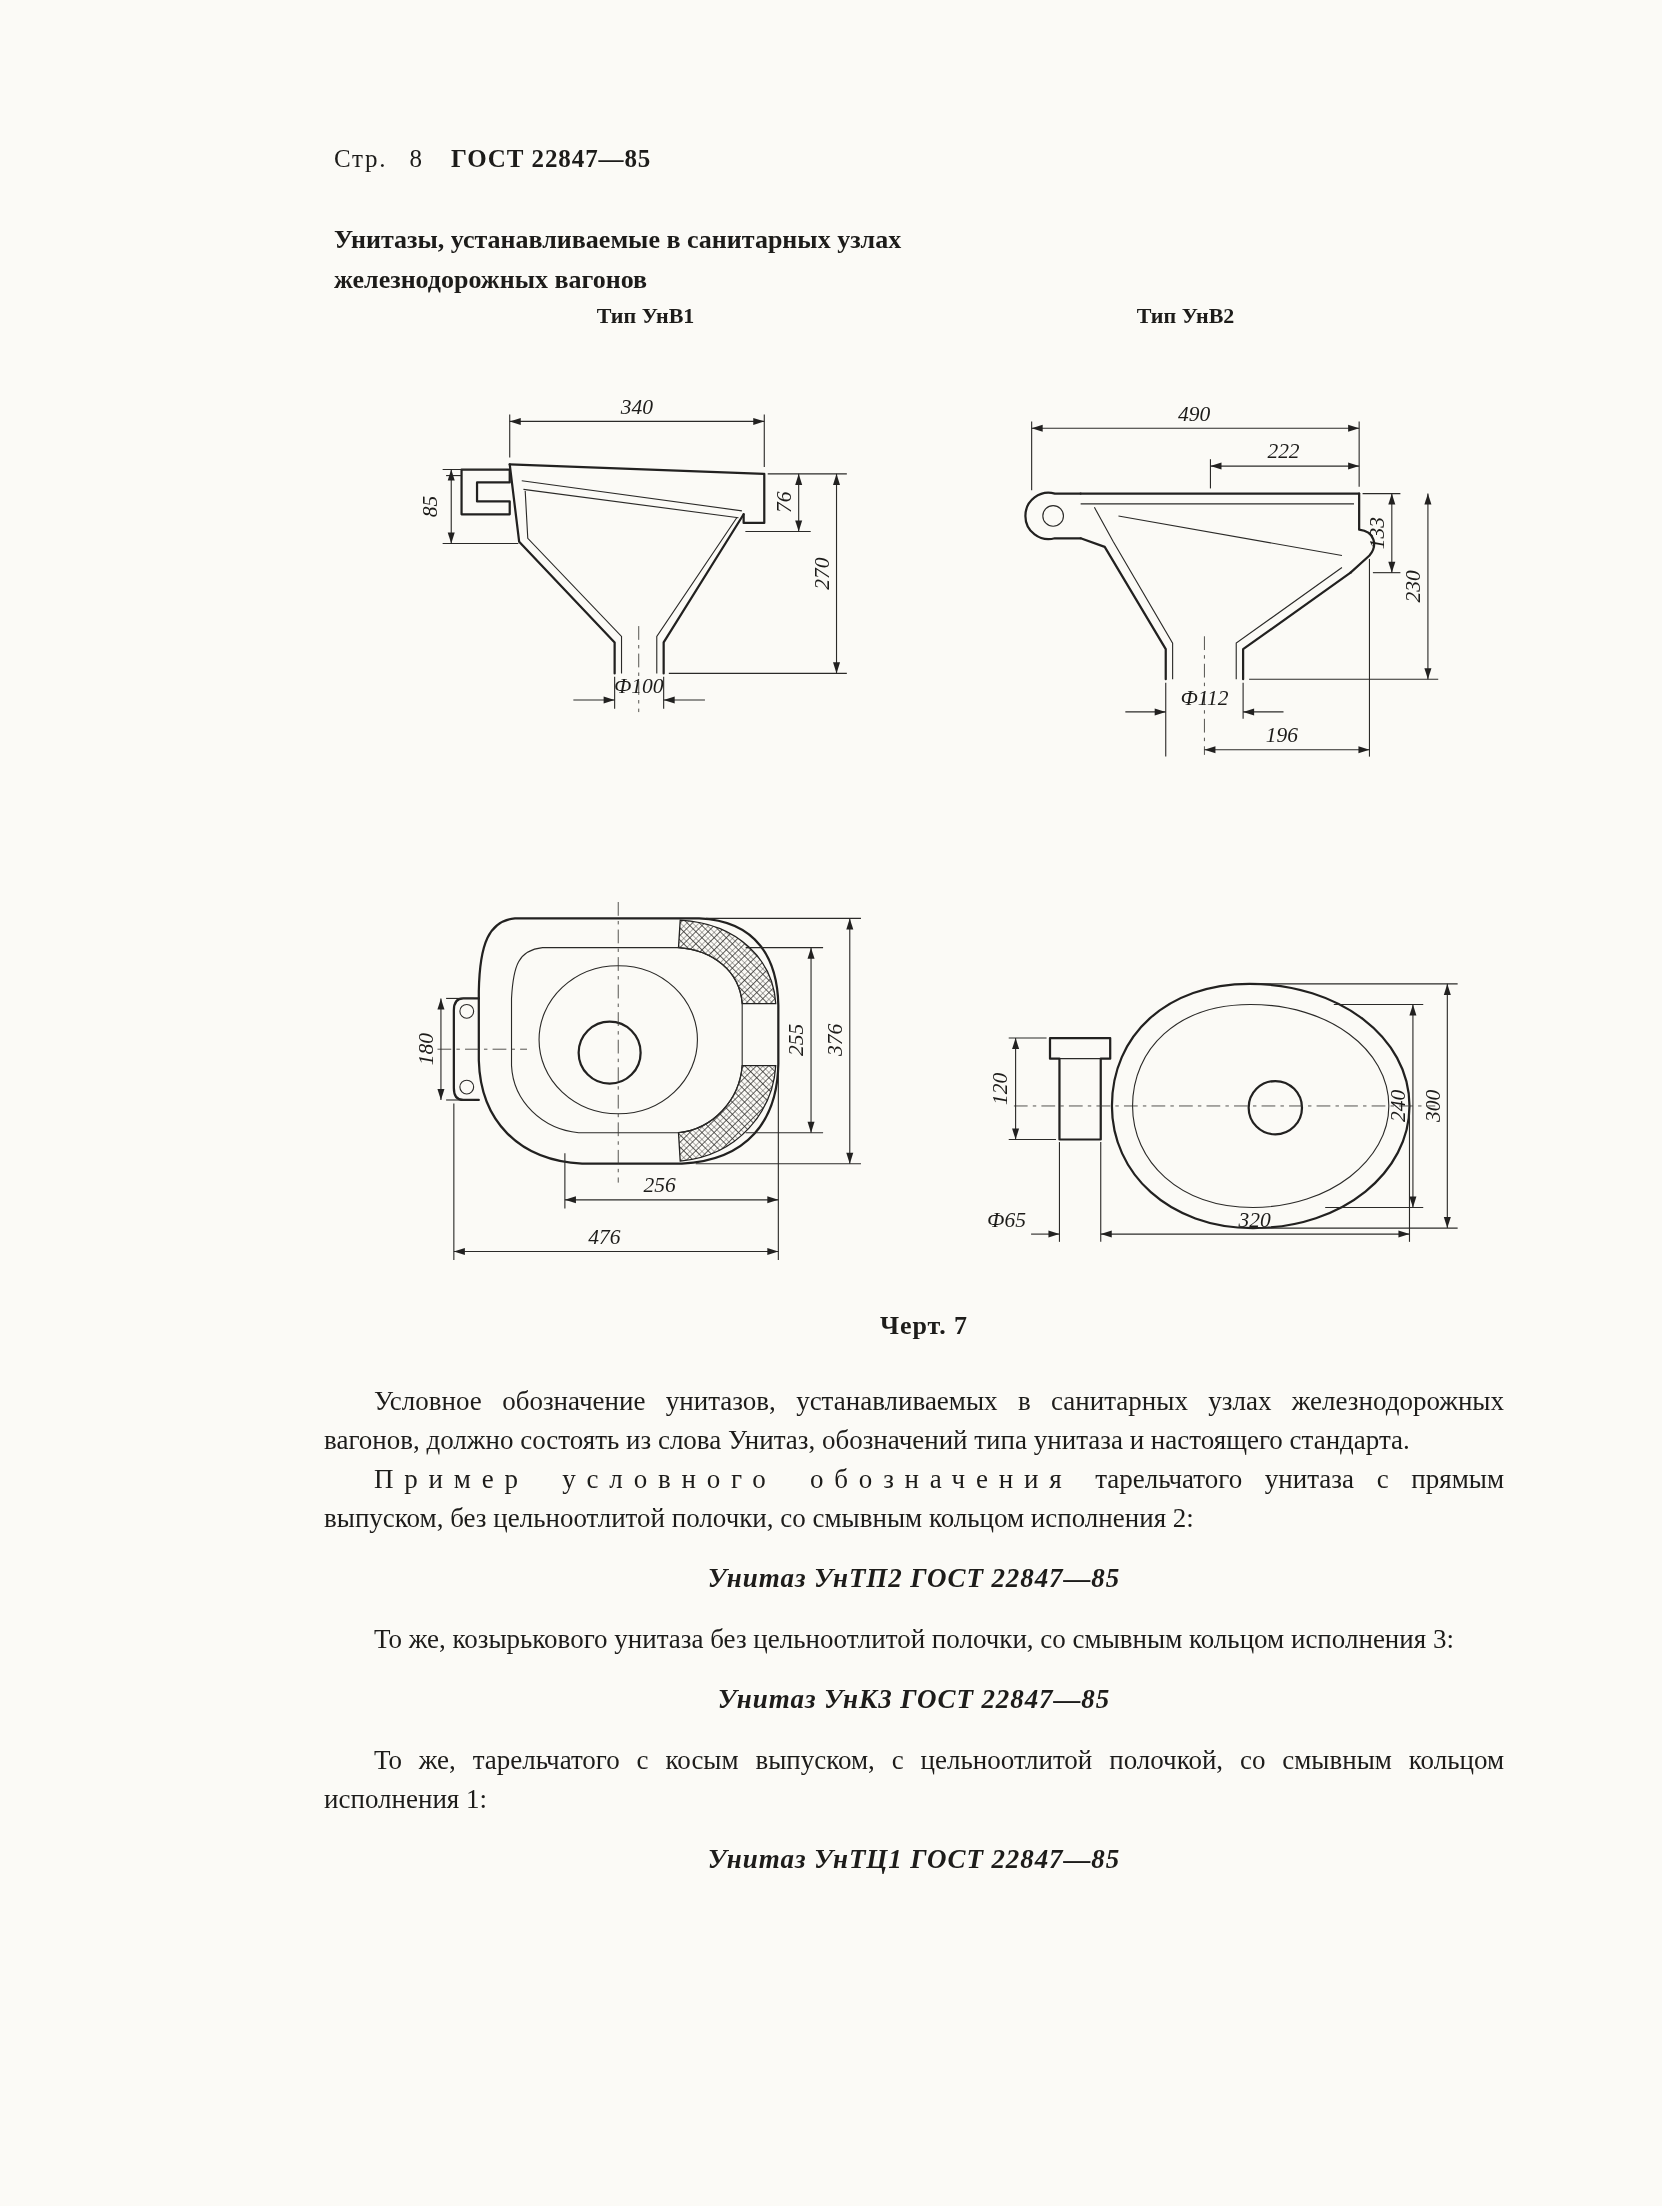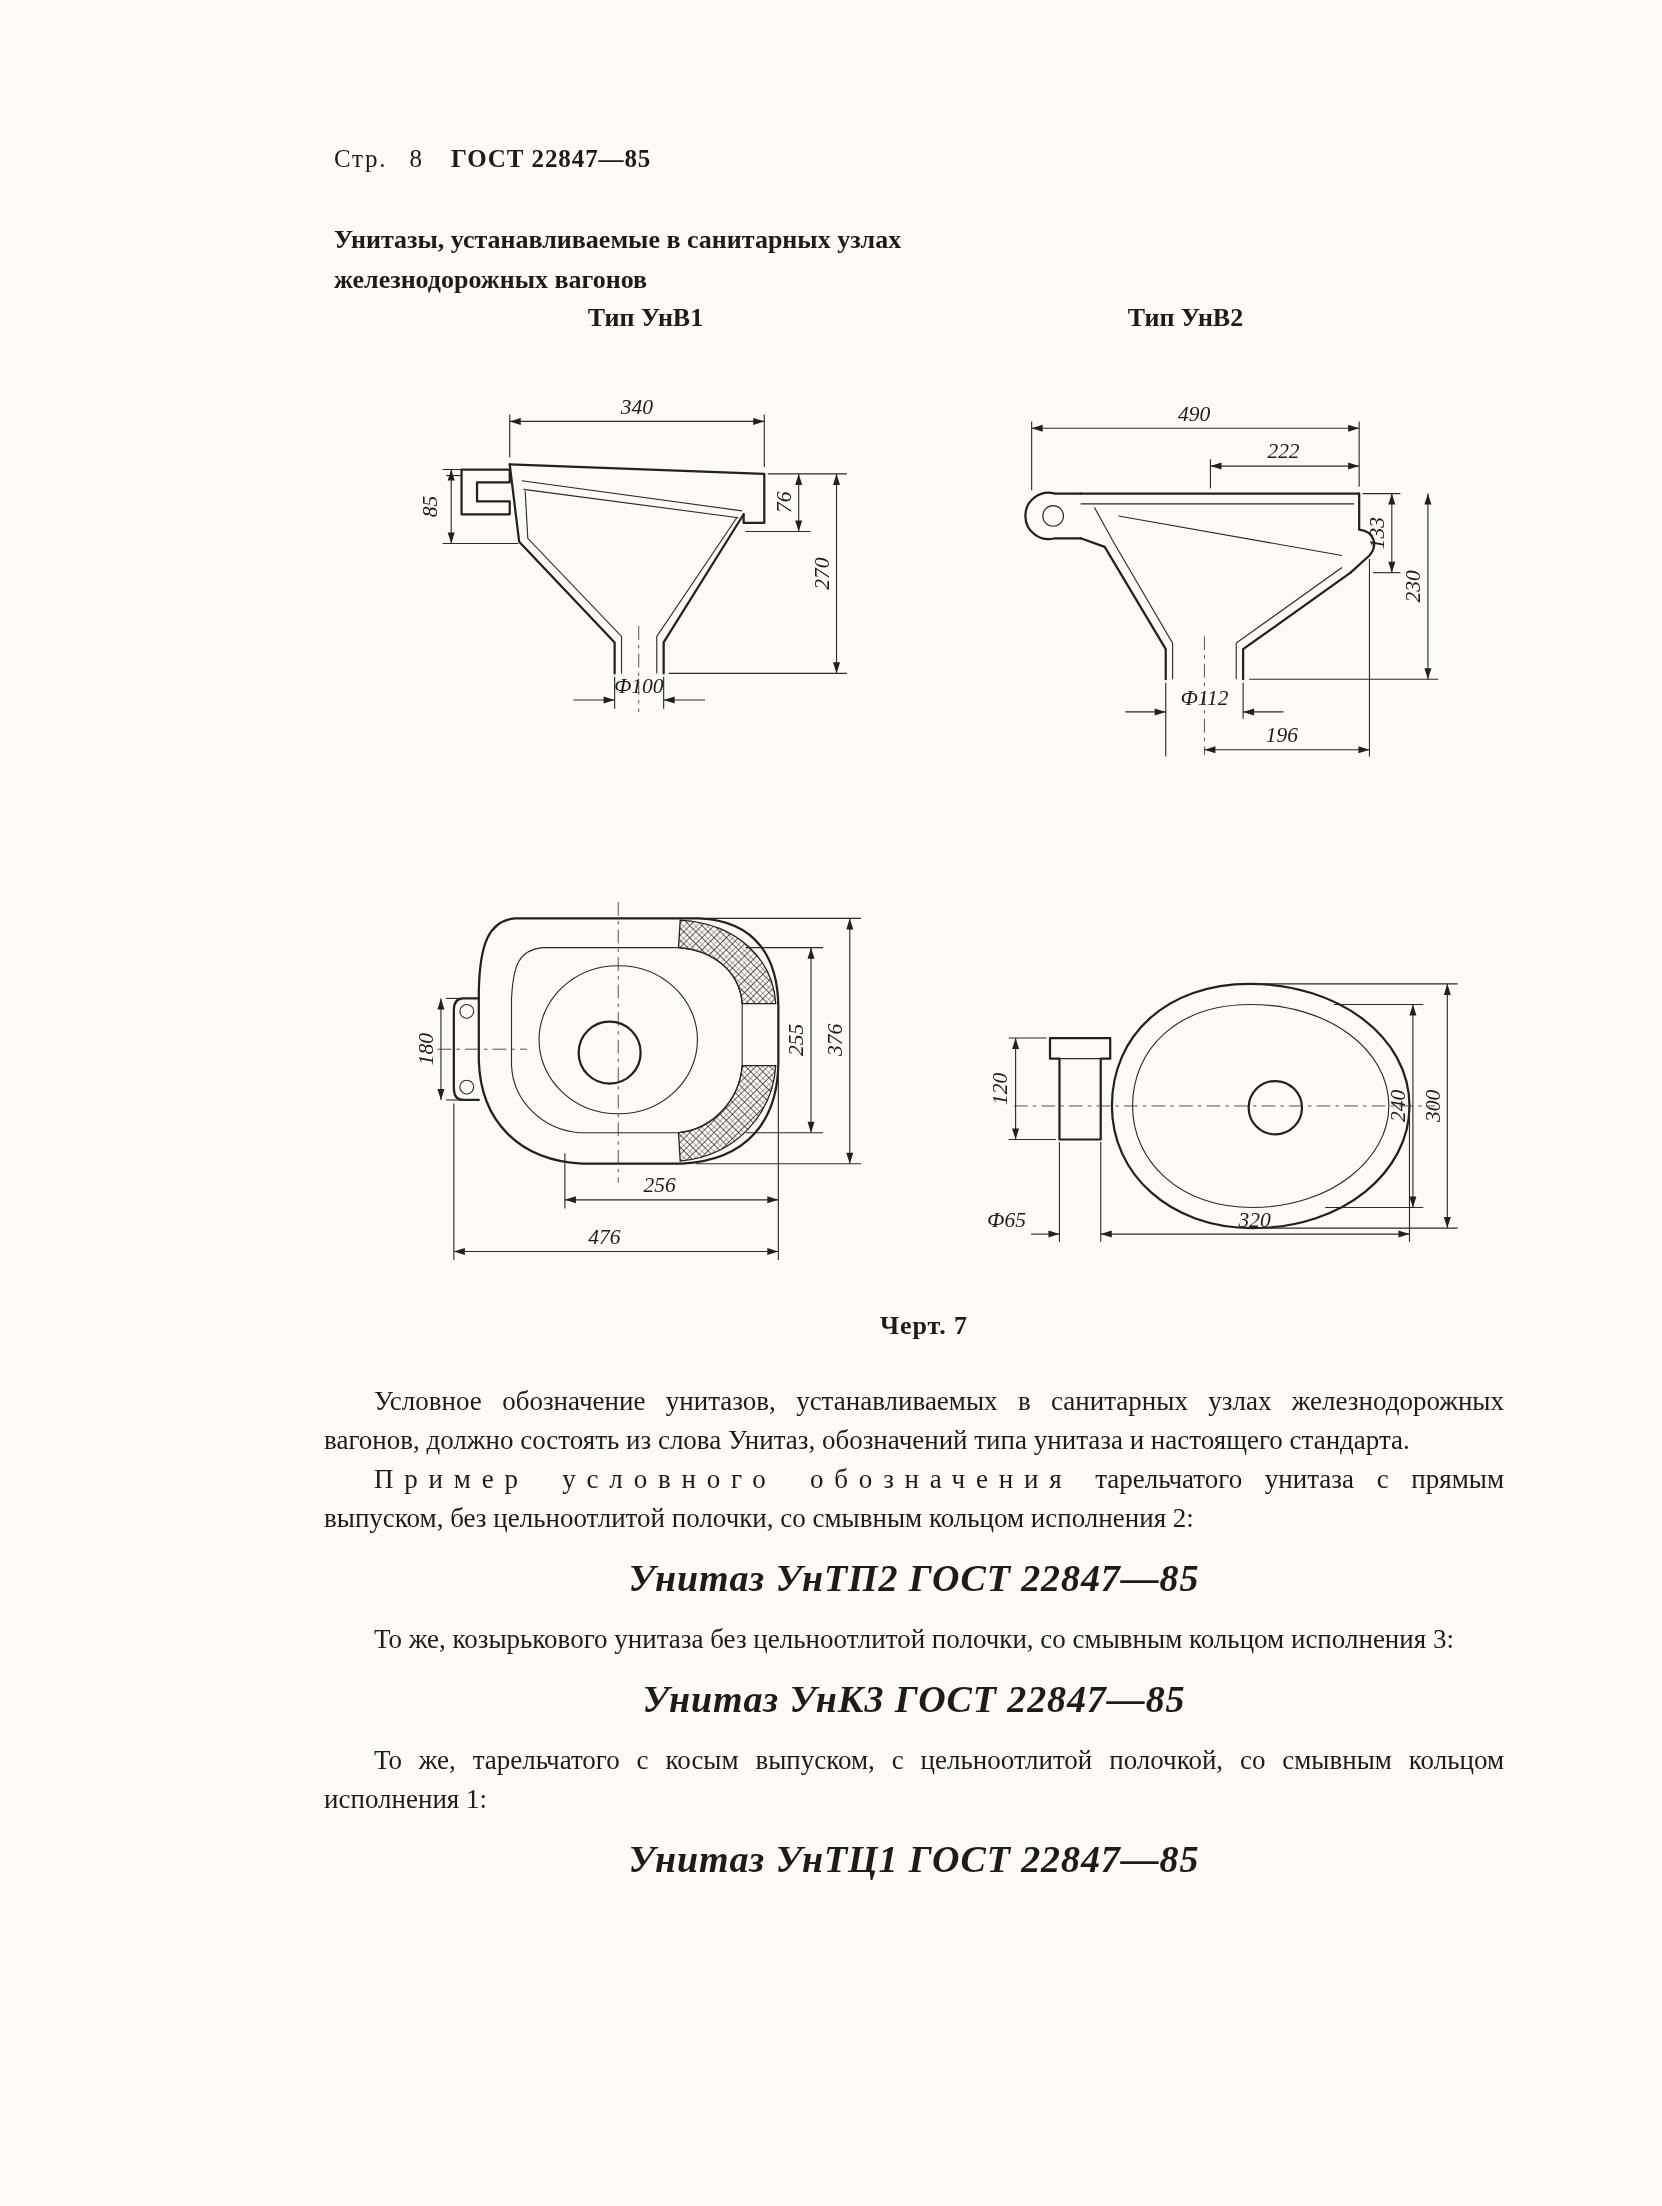--- a/index.html
+++ b/index.html
@@ -13,32 +13,32 @@
 
   
   .hdr { top:145px; left:334px; font-size:25px; white-space:nowrap; }
   .hdr .pg { letter-spacing:1.7px; }
   .hdr .num { margin-left:22.4px; }
   .hdr .std { margin-left:29px; font-weight:700; letter-spacing:0.9px; }
 
   
   .title { top:220px; left:334px; width:1180px; 
            font-weight:700; font-size:26px; line-height:40px; }
-  .typelabel { top:303px; font-weight:700; font-size:26px; width:275px; text-align:center; }
+  .typelabel { top:303px; font-weight:700; font-size:22px; width:275px; text-align:center; }
   .type-left { left:508px; }
   .type-right { left:1048px; }
 
   .figcap { top:1311px; left:334px; width:1180px; text-align:center; font-size:26px; letter-spacing:0.9px;font-weight:bold; }
 
   
   .textcol { top:1382px; left:324px; width:1180px; font-size:27px; line-height:39px; text-align:justify; }
   .para { text-indent:50px; }
   .spread { letter-spacing:0.40em; }
   .example { text-align:center; text-indent:0; font-style:italic; font-weight:700;
-             font-size:38px; letter-spacing:0.9px; margin:20.6px 0 22.4px 0; }
+             font-size:27px; letter-spacing:0.9px; margin:20.6px 0 22.4px 0; }
 
   
   svg { overflow:visible; }
   .ol { fill:none; stroke:#222120; stroke-width:2.6; stroke-linejoin:round; stroke-linecap:round; }
   .tl { fill:none; stroke:#2b2a28; stroke-width:1.3; }
   .dl { fill:none; stroke:#2b2a28; stroke-width:1.3; }
   .cl { fill:none; stroke:#3a3936; stroke-width:1; stroke-dasharray:16 6 4 6; }
   .hatch { fill:url(#xh); stroke:#222120; stroke-width:1.5; }
   text.dim { font-family:"Liberation Serif", serif; font-style:italic; font-size:25px; fill:#1d1c1a; }
 </style>

